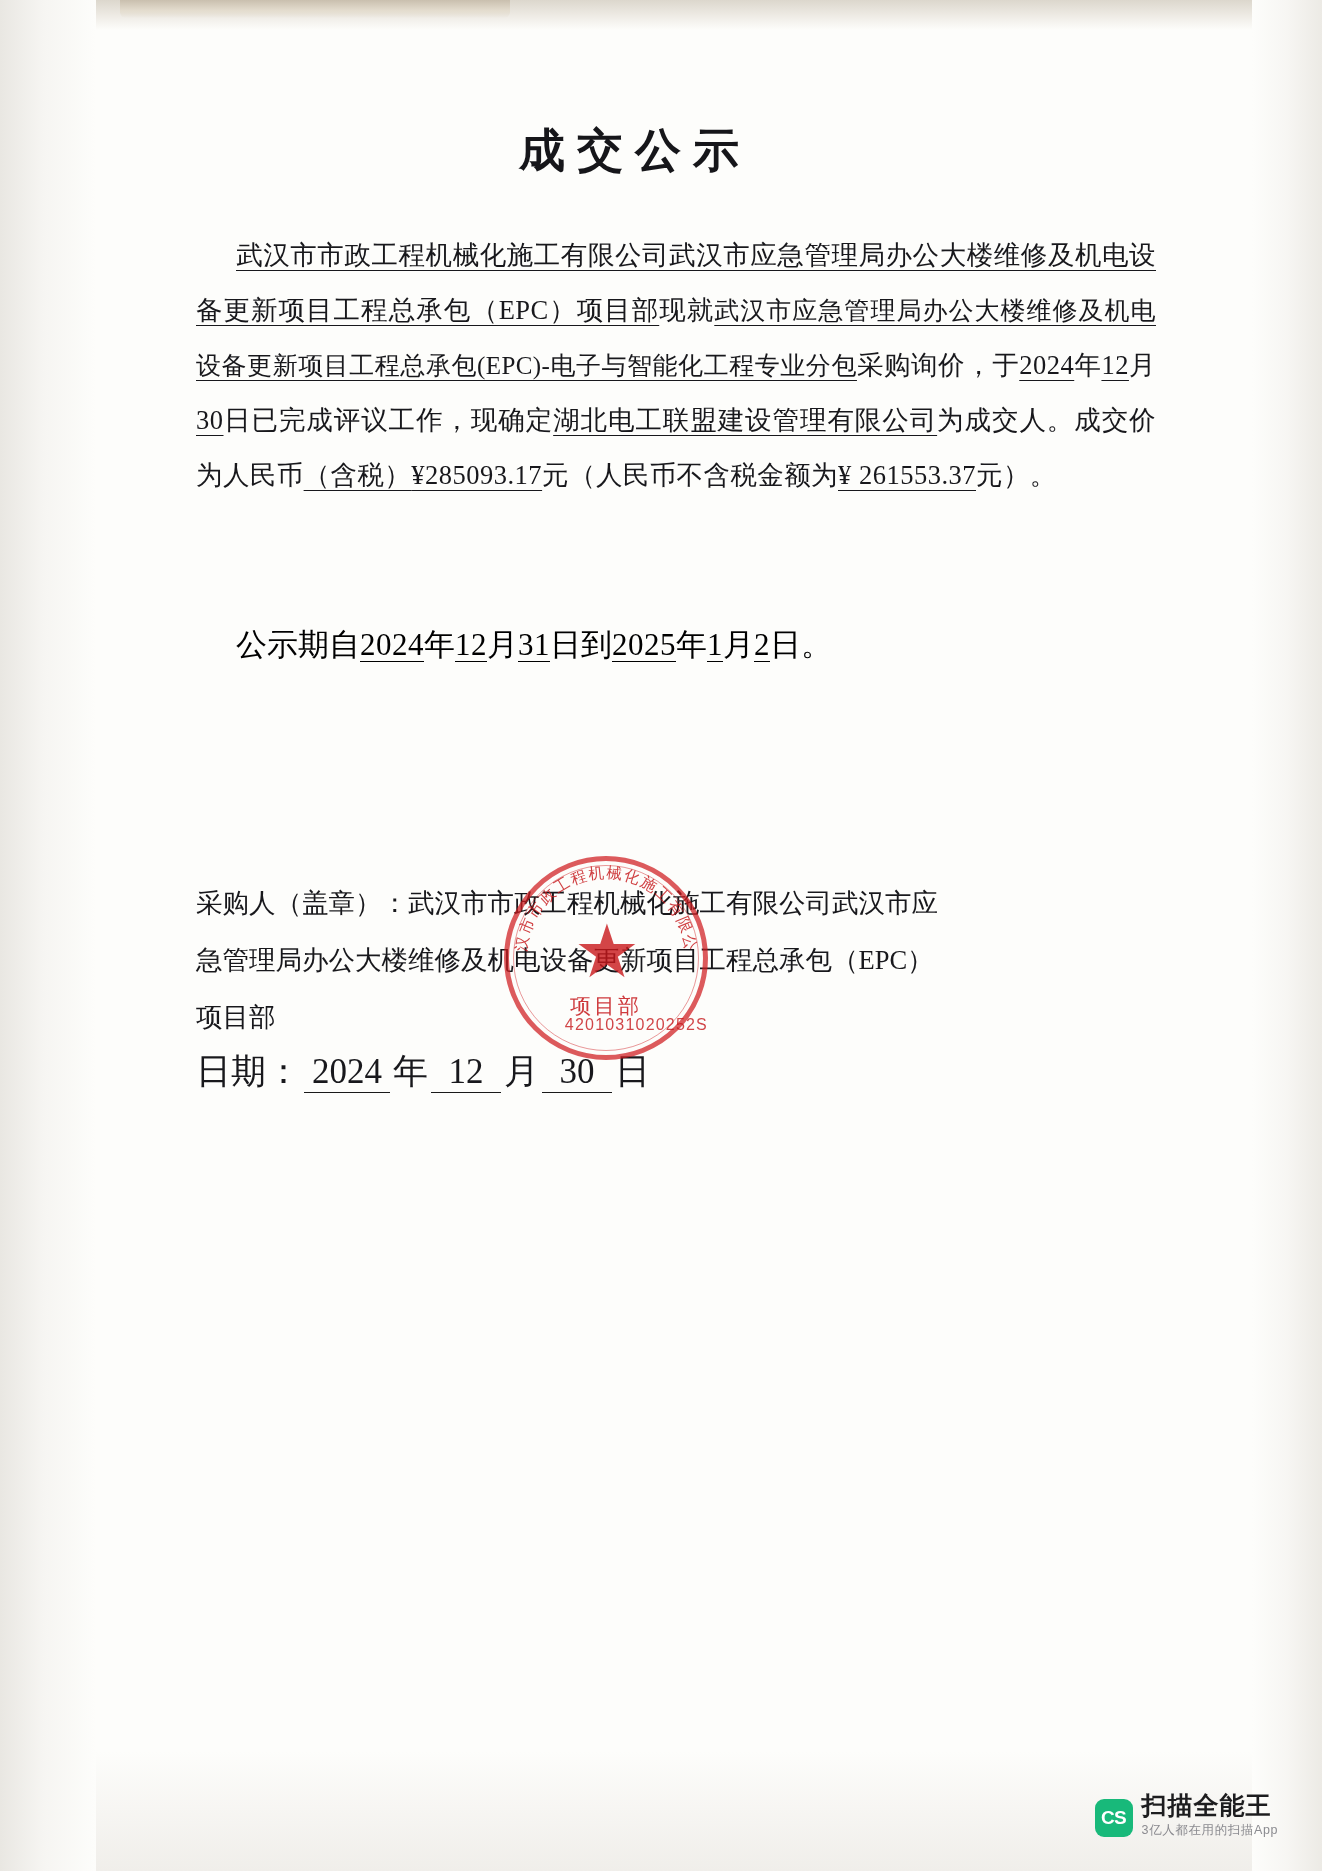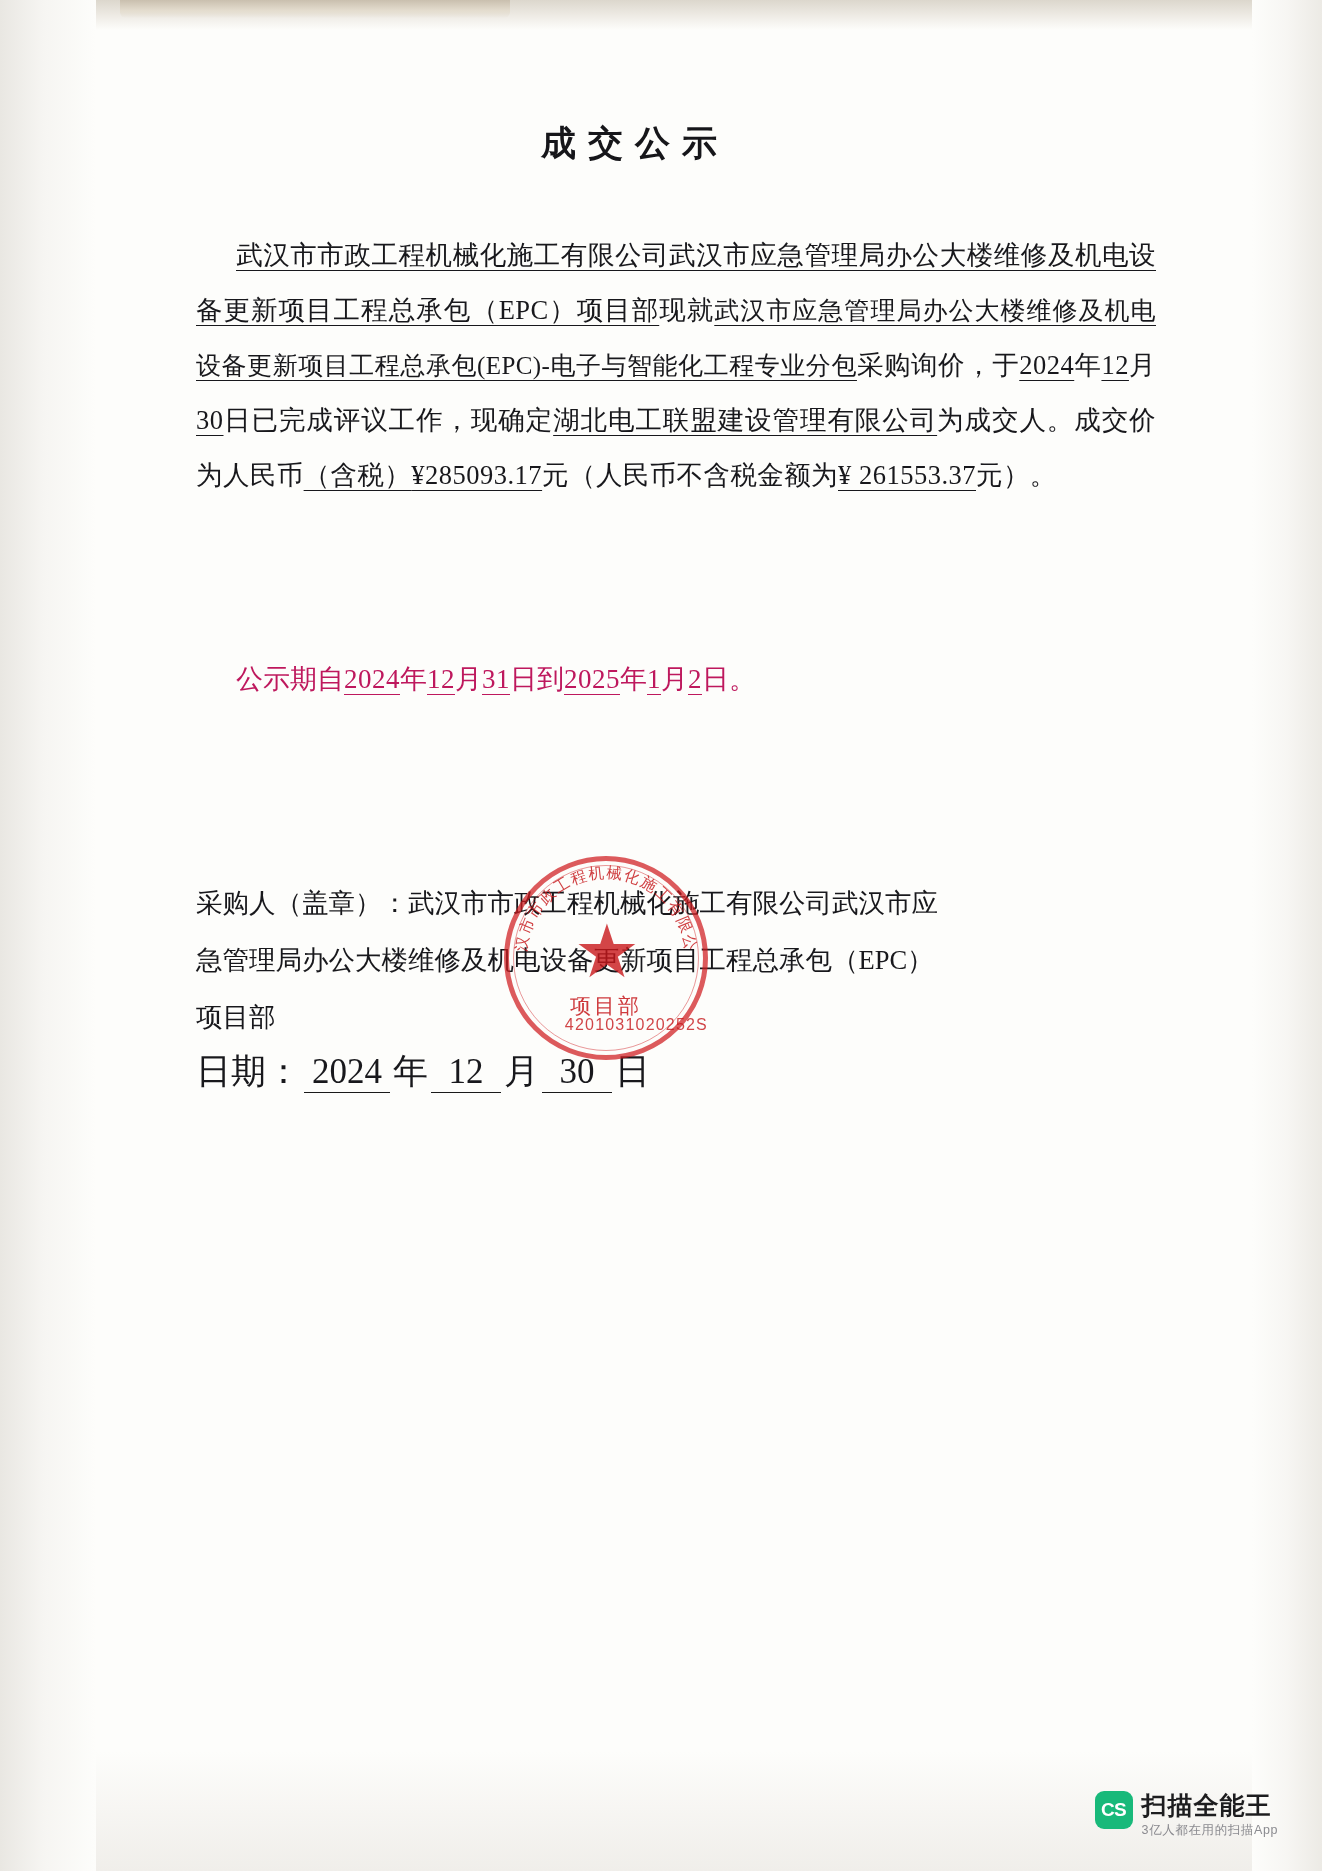--- a/index.html
+++ b/index.html
@@ -60,21 +60,21 @@
     width: 1322px;
     height: 1871px;
   }
 
   .doc-title {
     position: absolute;
     left: 0;
     top: 120px;
     width: 1270px;
     text-align: center;
-    font-size: 35px;
+    font-size: 46px;
     font-weight: bold;
     letter-spacing: 12px;
     color: #16161a;
     font-family: "Liberation Serif", serif;
   }
 
   .body-block {
     position: absolute;
     left: 196px;
     top: 228px;
@@ -97,25 +97,25 @@
   }
   .small-cn {
     font-size: 25px;
   }
 
   .indent2 { display: inline-block; width: 40px; }
 
   .notice-period {
     position: absolute;
     left: 196px;
-    top: 652px;
+    top: 617px;
     width: 960px;
-    font-size: 27px;
+    font-size: 31px;
     line-height: 55px;
-    color: #be185d;
+    color: #000000;
   }
 
   .signature-block {
     position: absolute;
     left: 196px;
     top: 875px;
     width: 960px;
     font-size: 26.5px;
     line-height: 57px;
     color: #18181c;
@@ -207,21 +207,21 @@
     font-family: "Liberation Serif", serif;
     letter-spacing: 1.6px;
   }
 
   
   .cs-watermark {
     position: absolute;
     right: 44px;
     bottom: 34px;
     display: flex;
-    align-items: flex-start;
+    align-items: flex-end;
     gap: 9px;
   }
   .cs-badge {
     width: 38px; height: 38px;
     border-radius: 9px;
     background: #18b97a;
     color: #ffffff;
     font-family: "Liberation Sans", sans-serif;
     font-size: 19px;
     font-weight: bold;

